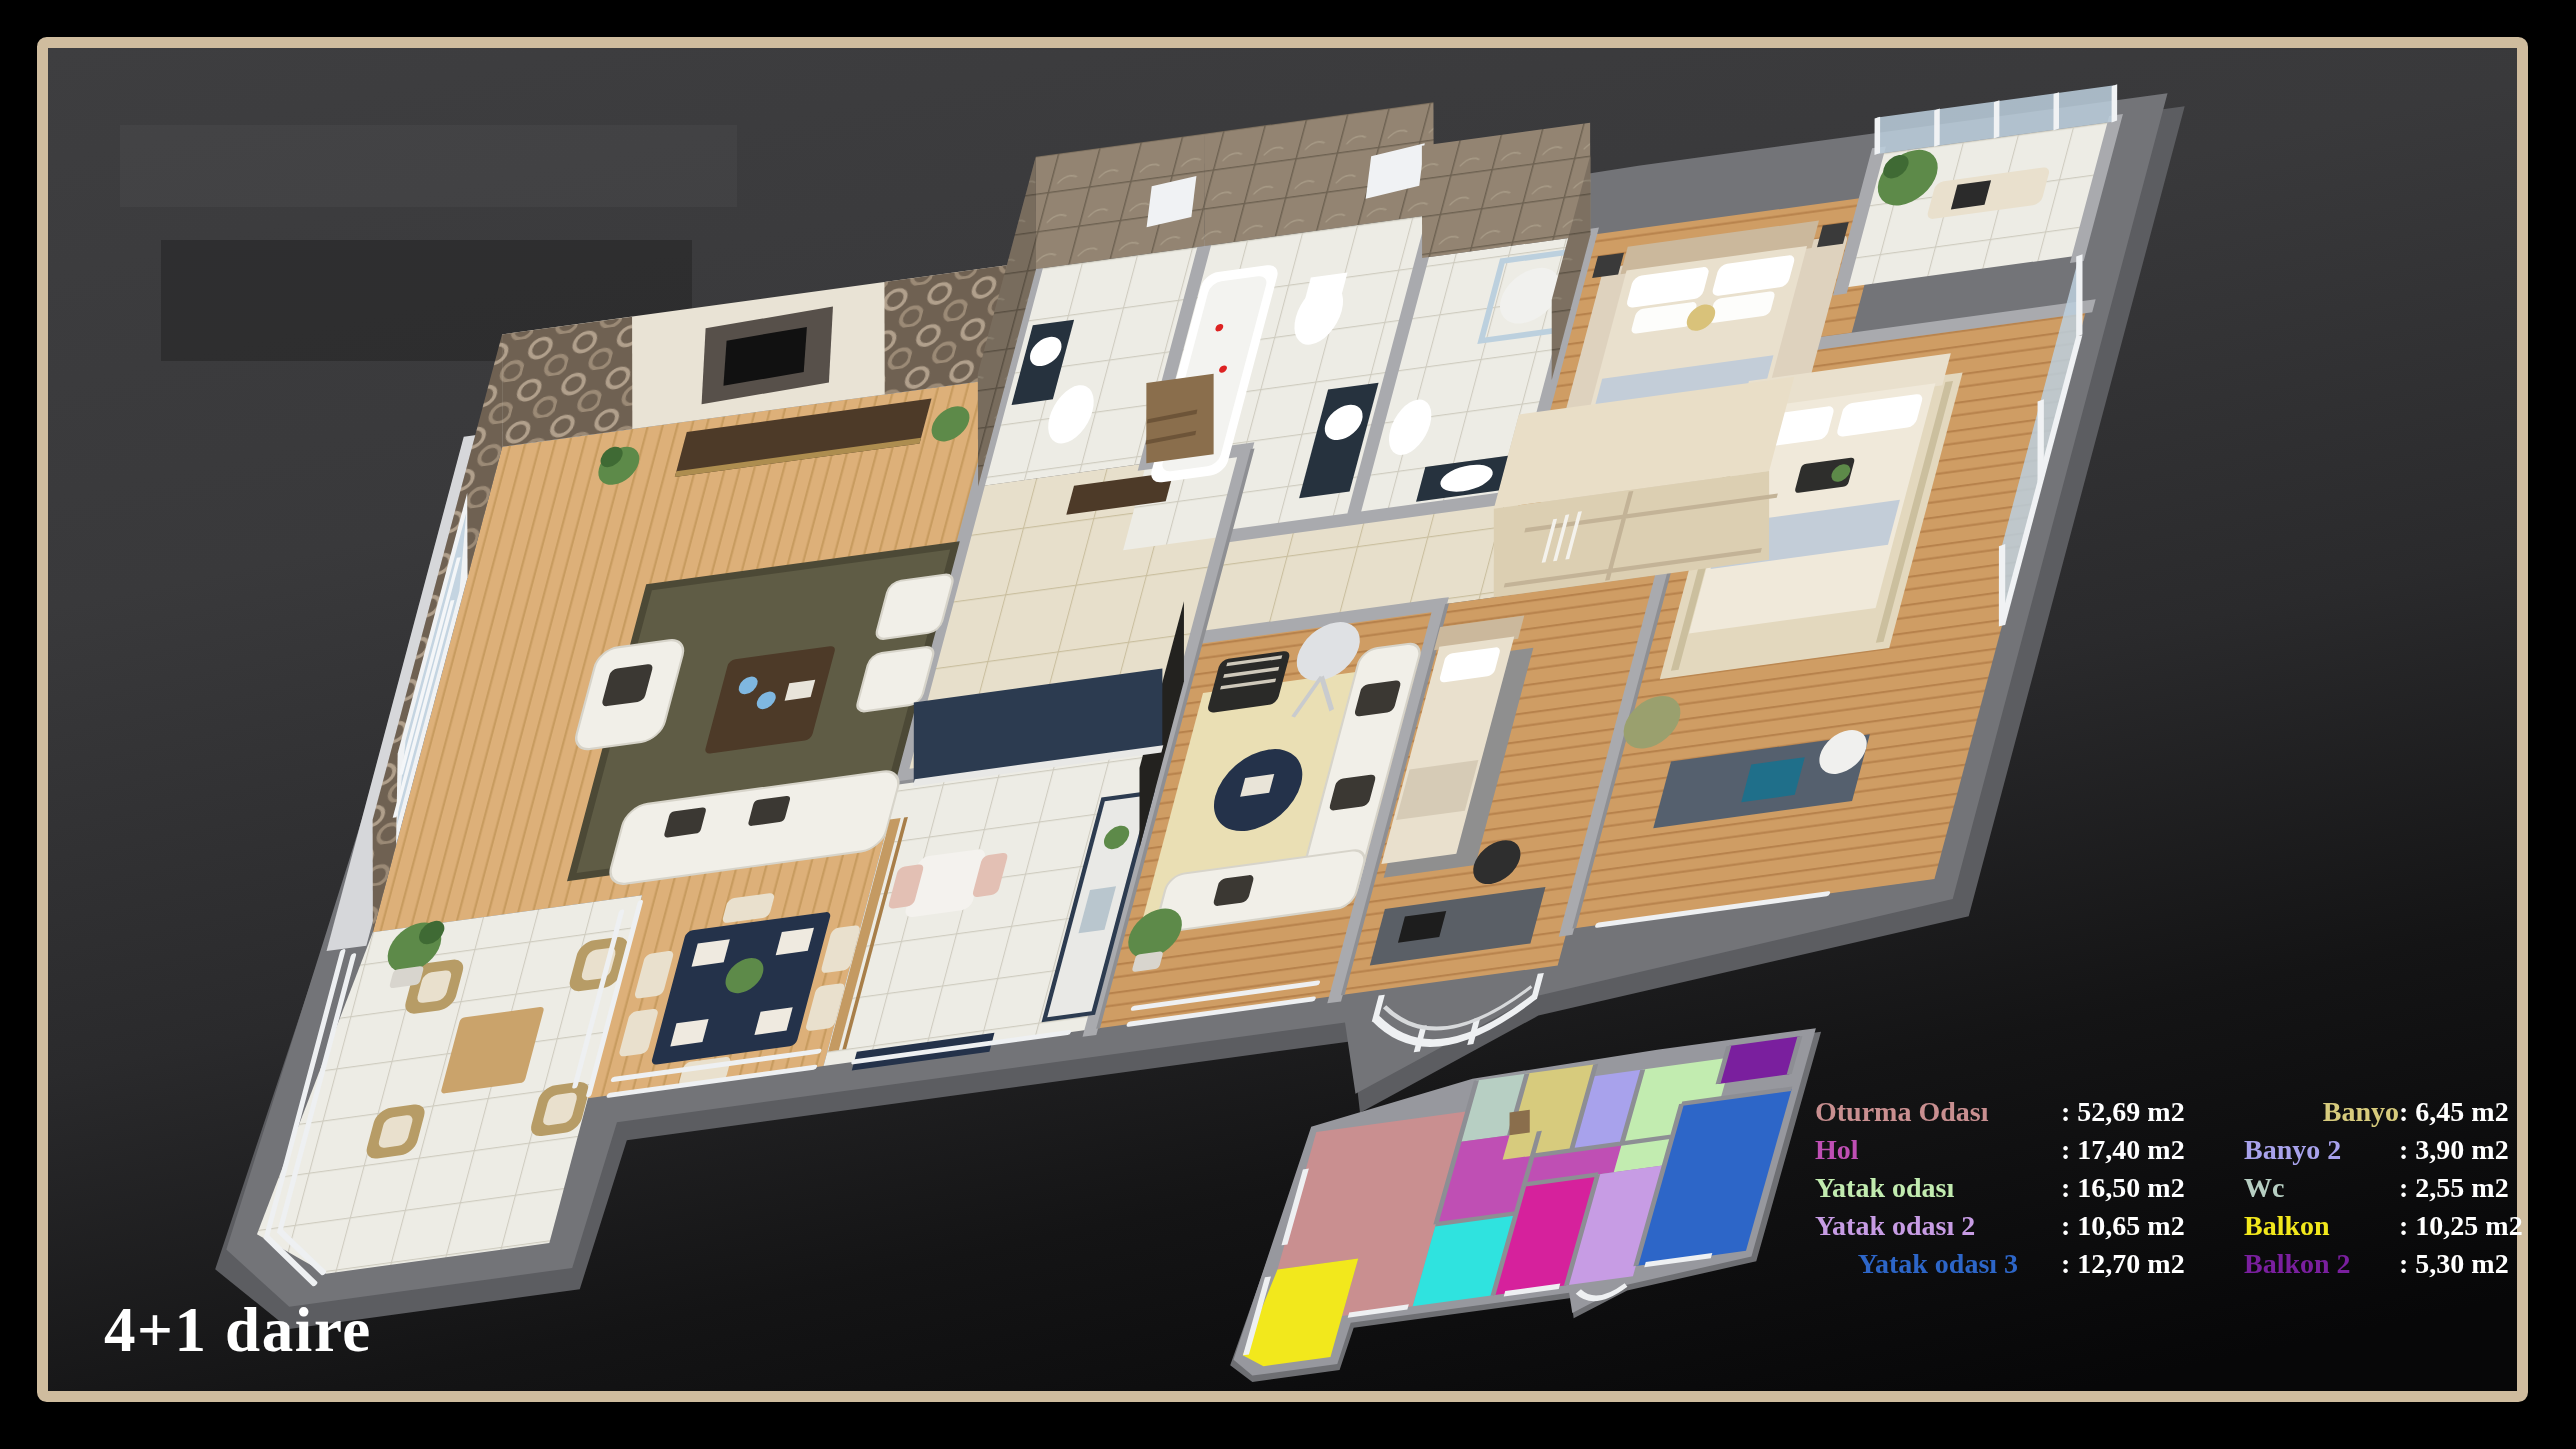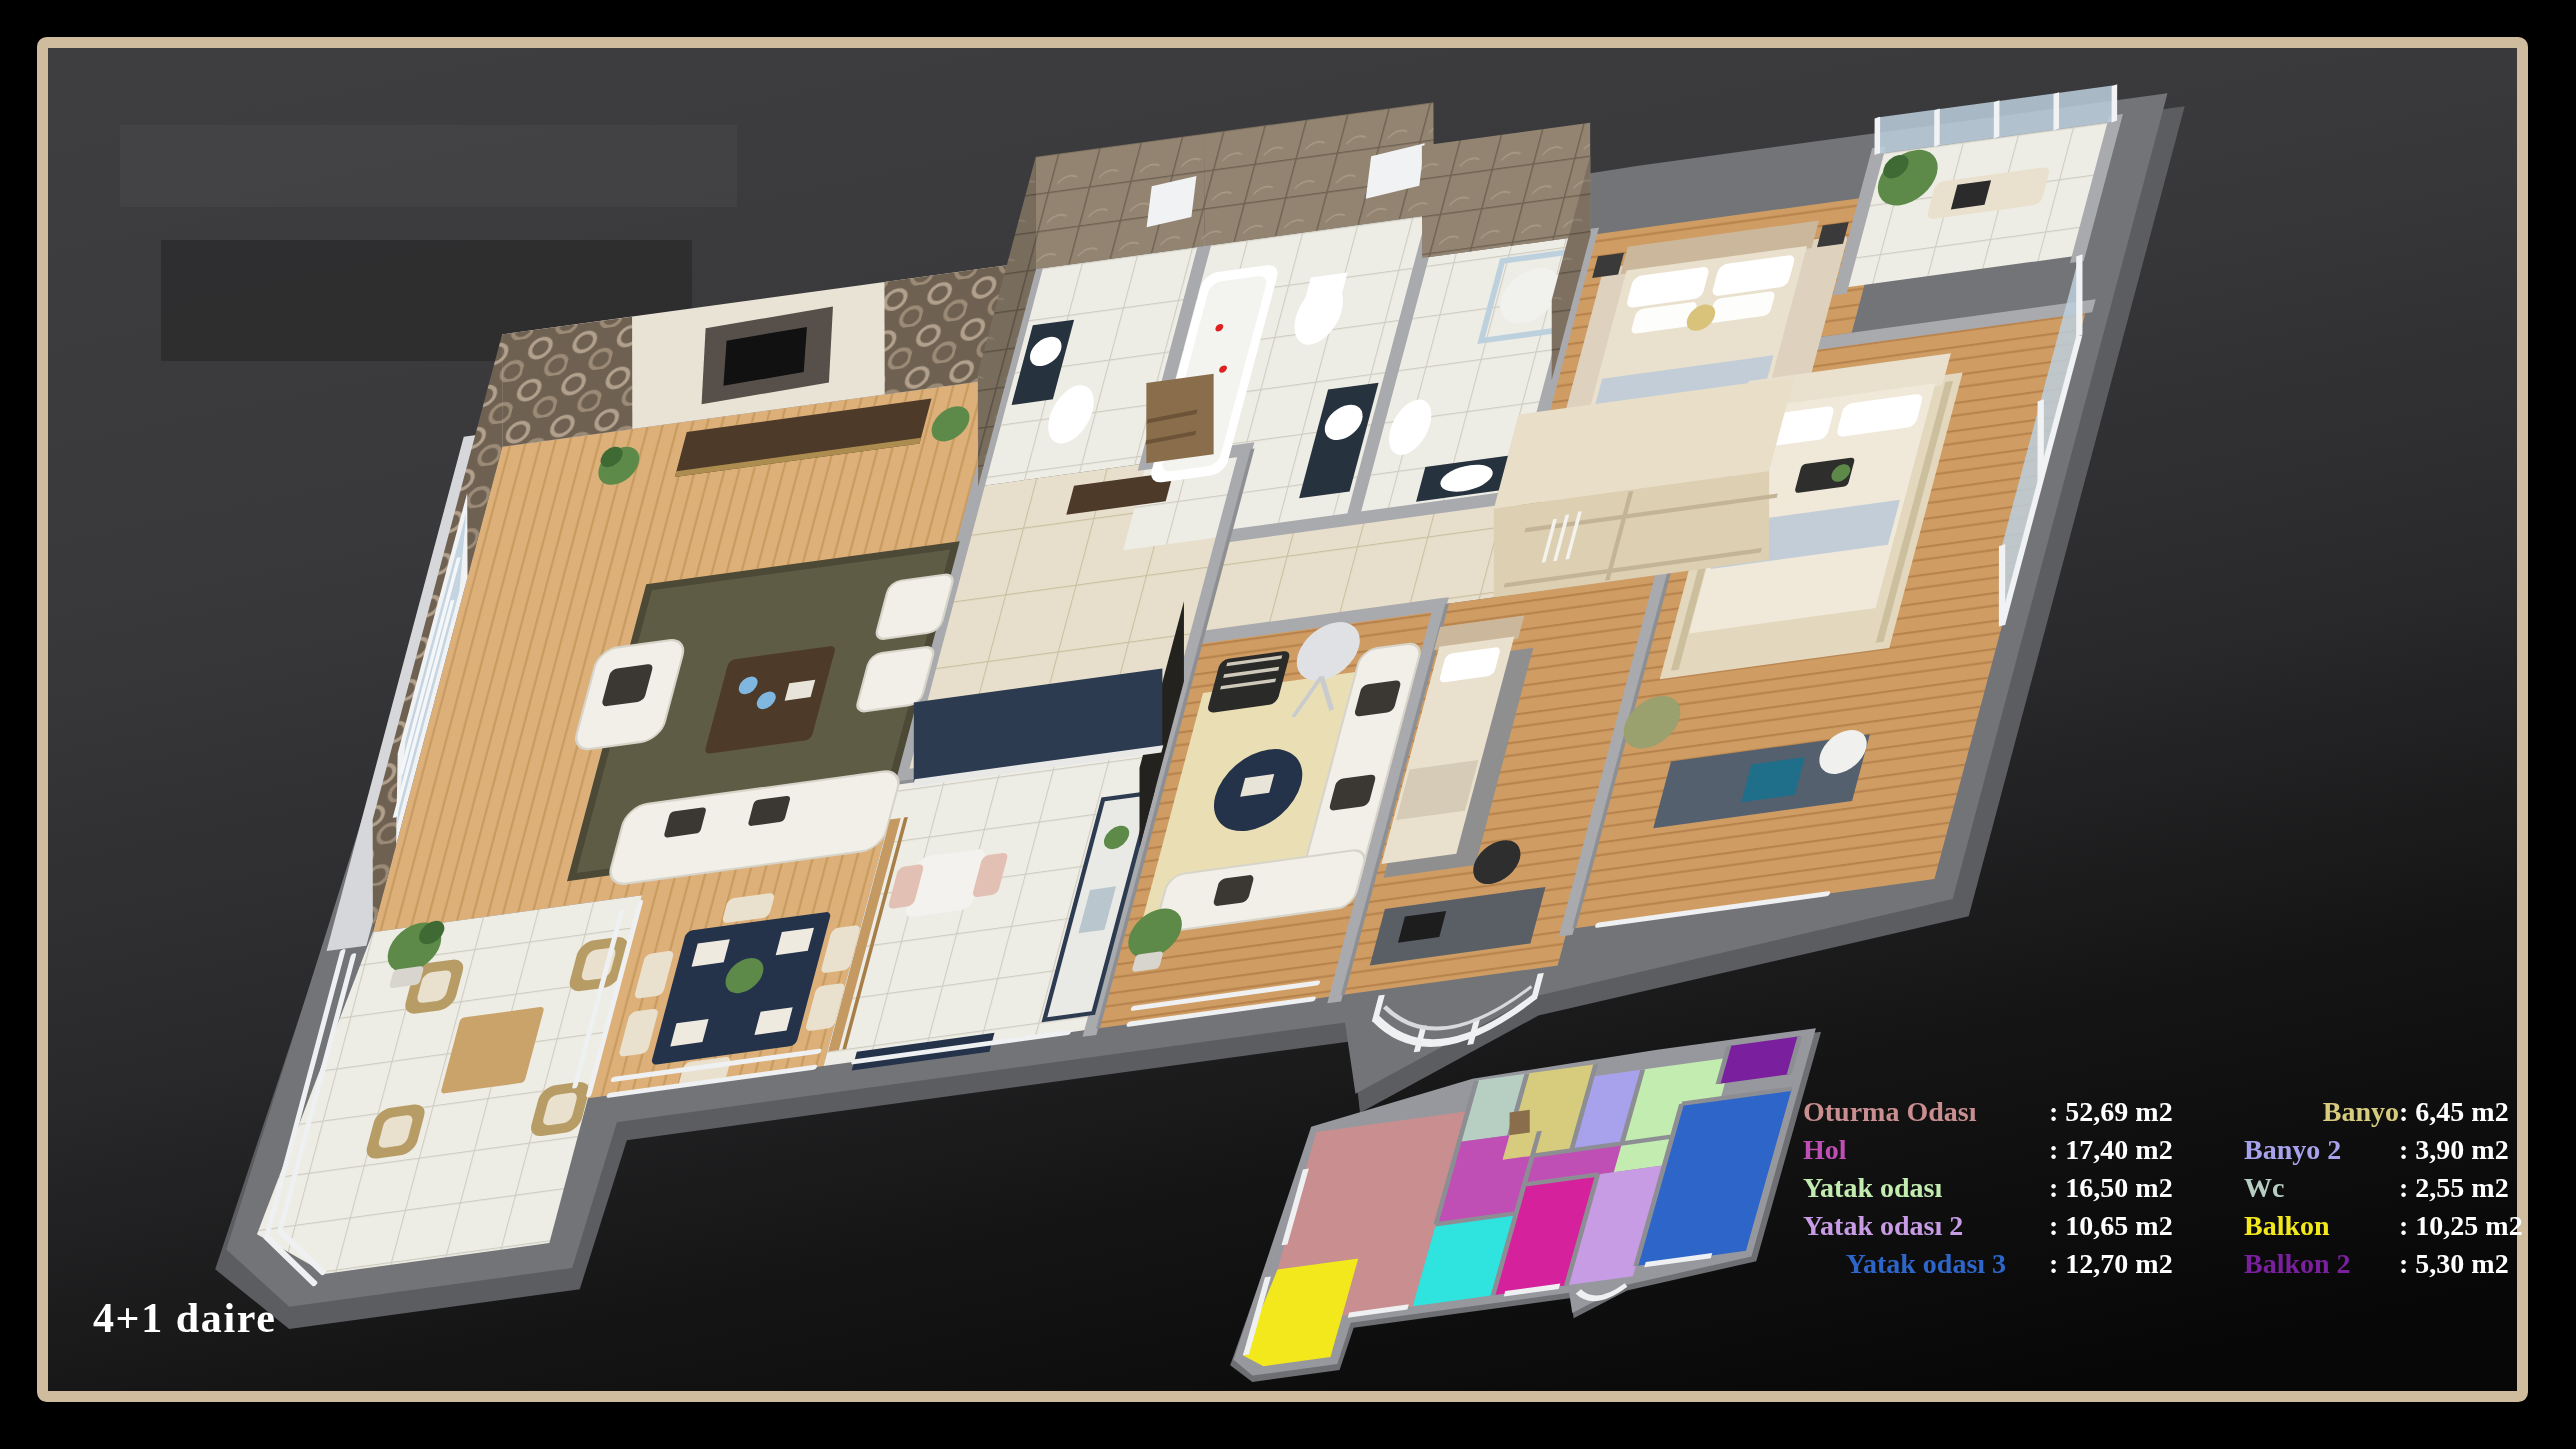--- a/index.html
+++ b/index.html
@@ -41,25 +41,25 @@
   .wicker{fill:#b79c66;}
   .rail{stroke:#eef0f2;stroke-width:7;fill:none;stroke-linecap:round;}
   .doorwood{fill:#8a6e4c;}
   
   #legend{position:absolute;left:1803px;top:1093px;font-weight:bold;font-size:28px;line-height:38px;}
   .lcol{position:absolute;top:0;}
   .lcol.c1{left:0;width:419px;}
   .lcol.c2{left:441px;width:338px;}
   .lrow{display:flex;height:38px;align-items:center;white-space:nowrap;}
   .llabel{display:inline-block;}
-  .c1 .llabel{width:246px;}
+  .c1 .llabel{width:246px;margin-left:12px;}
   .c2 .llabel{width:155px;}
   .lvalue{color:#ffffff;}
   
-  #title{position:absolute;left:93px;top:1294px;color:#ffffff;font-size:42px;font-weight:bold;
+  #title{position:absolute;left:104px;top:1294px;color:#ffffff;font-size:63px;font-weight:bold;
          letter-spacing:1.6px;}
 </style>
 </head>
 <body>
 
 <div id="stage">
   <div id="frame">
     <div class="wm1"></div>
     <div class="wm2"></div>
   </div>

